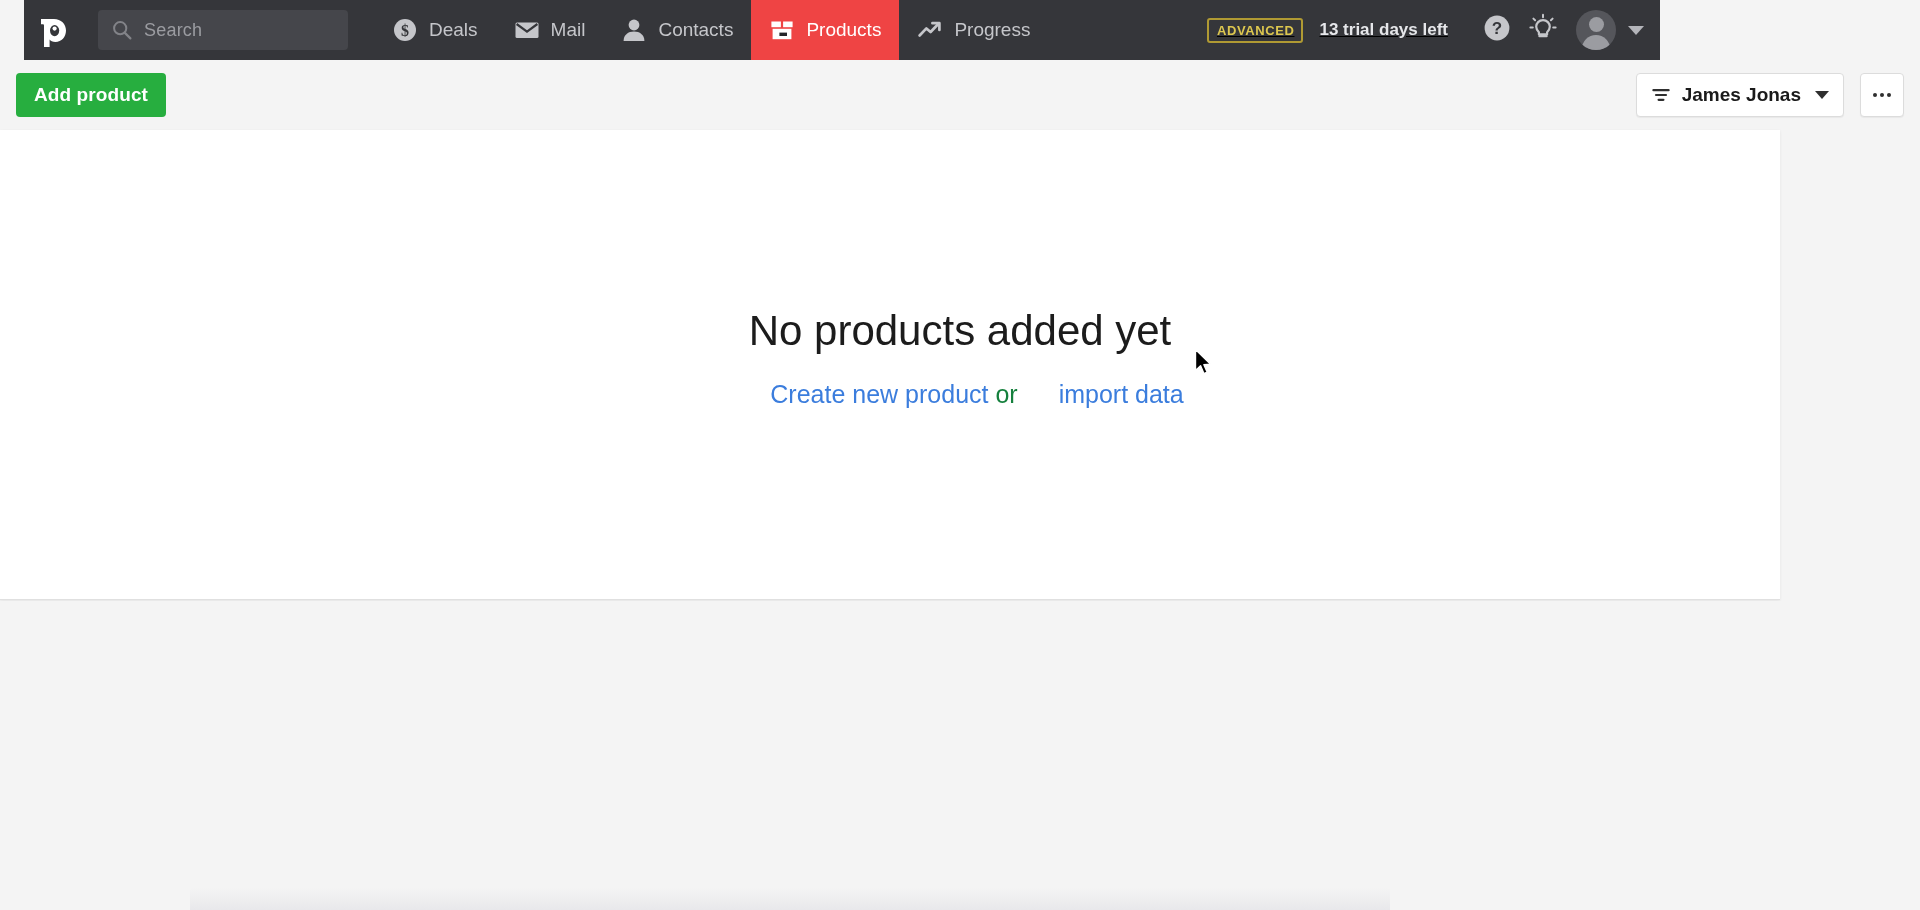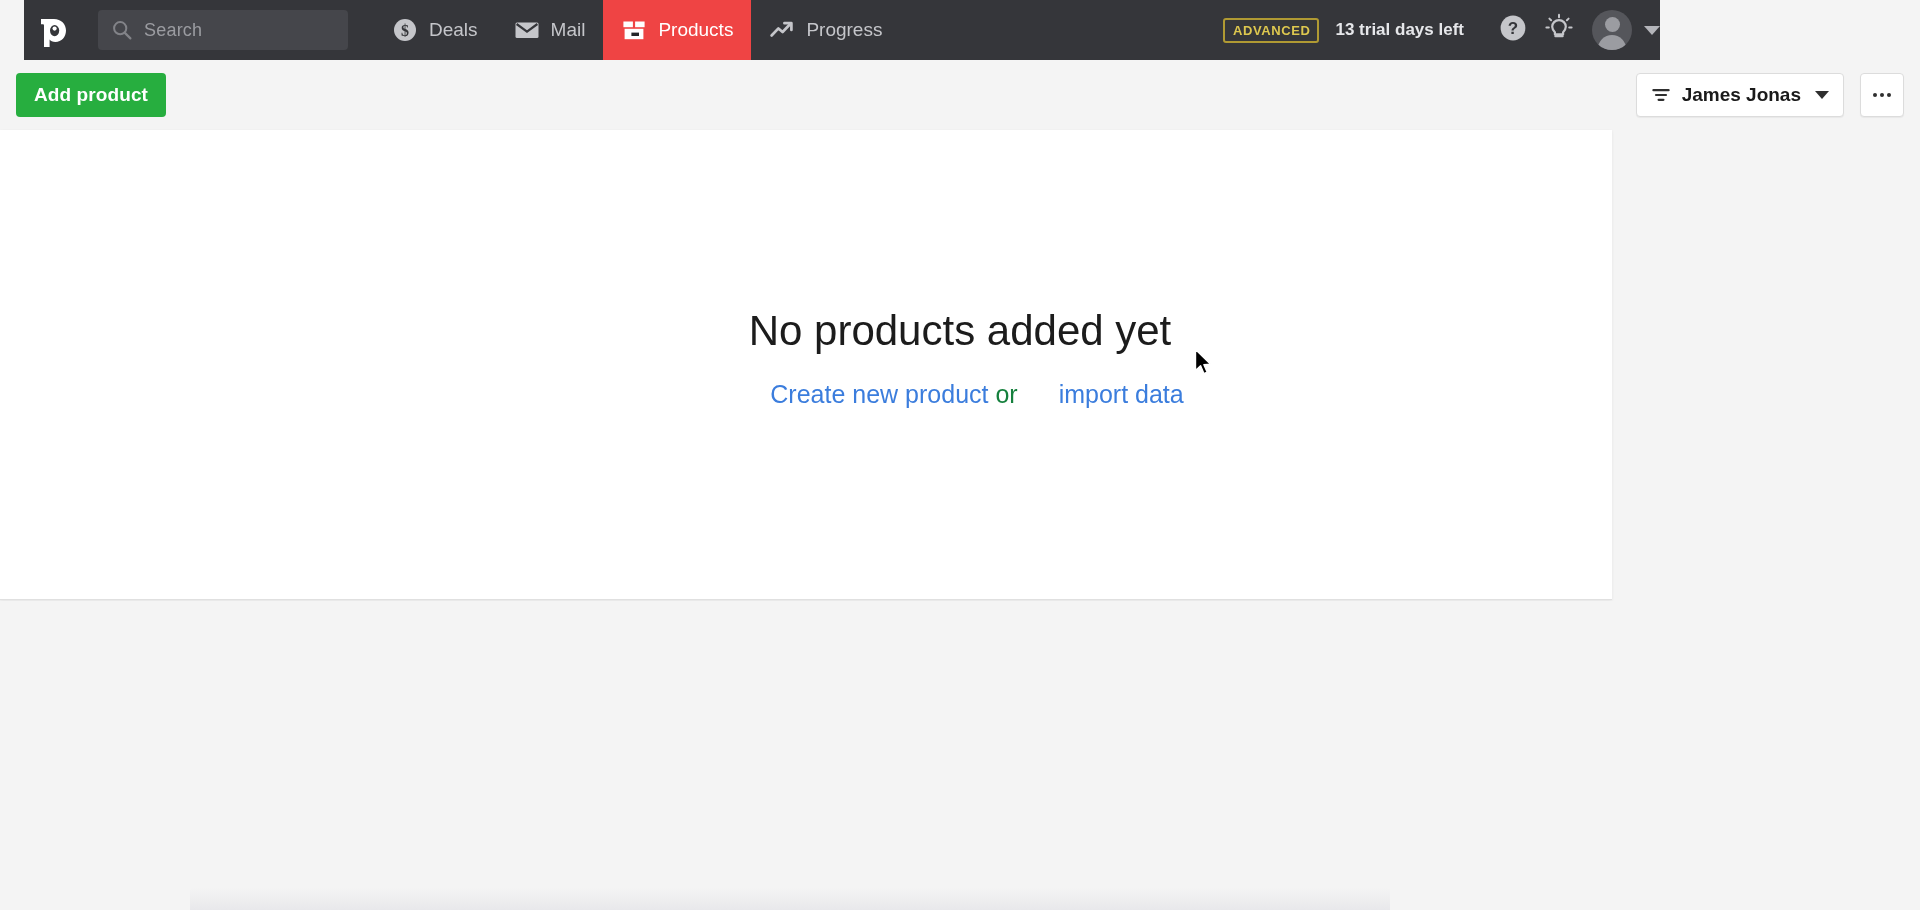--- a/index.html
+++ b/index.html
@@ -79,22 +79,23 @@
   .nav-item.active {
     background: #ef4444;
     color: #ffffff;
   }
   .nav-item.active .ni-icon svg { fill: #ffffff; }
 
   .topbar-right {
     margin-left: auto;
     display: flex;
     align-items: center;
-    padding-right: 0;
+    padding-right: 16px;
     gap: 0;
+    text-decoration: underline;
   }
   .badge-adv {
     border: 2px solid #b09a33;
     color: #ddc74f;
     font-size: 13px;
     font-weight: bold;
     letter-spacing: .6px;
     padding: 3px 7px 3px 8px;
     border-radius: 3px;
     cursor: pointer;
@@ -220,21 +221,21 @@
     width: 4px; height: 4px;
     background: #2f2f2f;
     border-radius: 50%;
     display: block;
   }
 
   
   .content-panel {
     position: absolute;
     top: 130px; left: 0;
-    width: 1612px;
+    width: 1780px;
     height: 470px;
     background: #ffffff;
     border-bottom: 1px solid #e0e0e0;
     box-shadow: 0 1px 3px rgba(0,0,0,.07);
   }
   .empty-state {
     position: absolute;
     top: 0; left: 0;
     width: 1920px;
     padding-top: 178px;
@@ -326,20 +327,29 @@
       <span class="ni-icon">
         <svg width="26" height="26" viewBox="0 0 26 26">
           <rect x="1.5" y="5.5" width="23" height="15.5" rx="1.5" fill="#c5c6ca"></rect>
           <path d="M2.6 7 L13 14.6 L23.4 7" fill="none" stroke="#35363a" stroke-width="2.2"></path>
         </svg>
       </span>
       <span>Mail</span>
     </div>
 
 
+    <div class="nav-item">
+      <span class="ni-icon">
+        <svg width="26" height="26" viewBox="0 0 26 26">
+          <circle cx="13" cy="8" r="5.4" fill="#c5c6ca"></circle>
+          <path d="M2.6 24 C2.6 17.8 7.3 14.6 13 14.6 C18.7 14.6 23.4 17.8 23.4 24 Z" fill="#c5c6ca"></path>
+        </svg>
+      </span>
+      <span>Contacts</span>
+    </div>
 
     <div class="nav-item active">
       <span class="ni-icon">
         <svg width="26" height="26" viewBox="0 0 26 26">
           <path d="M2.4 4.5 H11.9 V10.2 H2.4 Z" fill="#ffffff"></path>
           <path d="M14.1 4.5 H23.6 V10.2 H14.1 Z" fill="#ffffff"></path>
           <path d="M3.6 11.8 H22.4 V22.2 H3.6 Z" fill="#ffffff"></path>
           <rect x="10.4" y="15.6" width="7.6" height="3.4" fill="#242529"></rect>
         </svg>
       </span>

